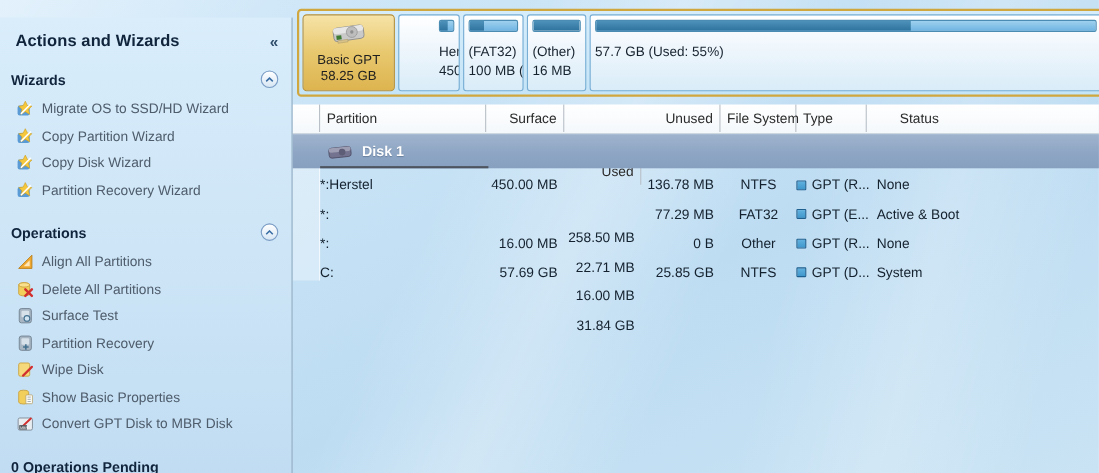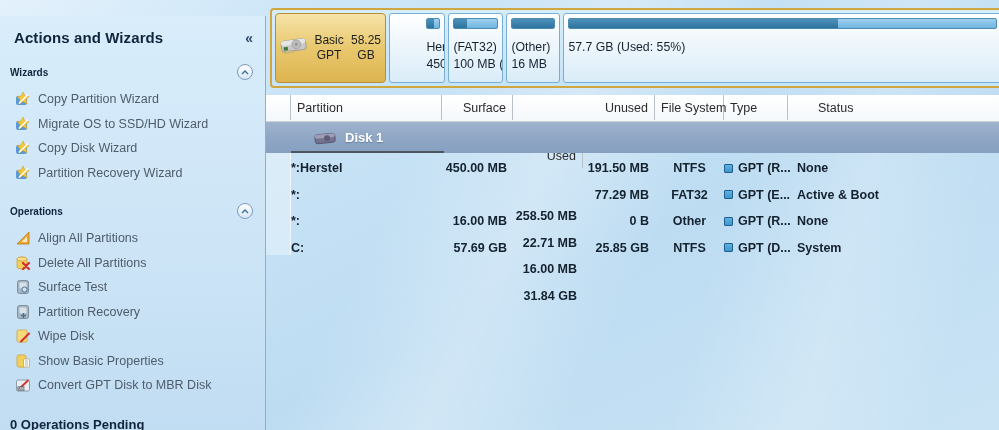--- a/index.html
+++ b/index.html
@@ -24,21 +24,21 @@
     background:linear-gradient(180deg,#d9edfb 0%,#cce4f6 55%,#c0dcf2 100%);
     border-right:1px solid #93adc2; z-index:2;
   }
   .sb-header{ display:flex; align-items:center; justify-content:space-between; padding:13px 12px 0 14px; }
   .sb-title{ font-size:15px; font-weight:bold; color:#10243c; letter-spacing:0.1px; }
   .collapse-btn{ font-size:14px; font-weight:bold; color:#2e4d6b; cursor:pointer; line-height:1; }
   .section-header{
     display:flex; align-items:center; justify-content:space-between;
     padding:0 12px 0 10px; margin-top:17px; height:18px;
   }
-  .section-label{ font-size:10px; font-weight:bold; color:#10243c; }
+  .section-label{ font-size:13px; font-weight:bold; color:#10243c; }
   .chev-circle{
     width:16px; height:16px; border-radius:50%;
     border:1px solid #7a9cc4; background:linear-gradient(180deg,#ffffff,#d7e6f4);
     display:flex; align-items:center; justify-content:center;
   }
   .chev-circle svg{ display:block; }
   .sb-items{ margin-top:6px; }
   .sb-item{
     display:flex; align-items:center; gap:7px;
     height:24.5px; padding-left:14px; cursor:pointer;
@@ -52,22 +52,22 @@
   .diskmap{
     position:absolute; left:4px; top:8px; right:-8px; height:80px;
     border:2px solid #d0a63e; border-radius:4px;
     background:linear-gradient(180deg,#d6edfb,#c4e4f7);
     display:flex; align-items:stretch; padding:3px; gap:3px;
   }
   .disk-badge{
     flex:0 0 84px; border:1px solid #b98f35; border-radius:4px;
     background:linear-gradient(180deg,#f6e3a7 0%,#ecCE7a 45%,#dfb956 100%);
     background:linear-gradient(180deg,#f6e3a7 0%,#e8c86e 50%,#ddb44f 100%);
-    display:flex; align-items:center; justify-content:flex-end;
-    padding:4px 2px 5px; cursor:pointer;text-align:center;
+    display:flex; flex-direction:column; align-items:center; justify-content:flex-end;
+    padding:4px 2px 5px; cursor:pointer;
   }
   .disk-badge .hdd{ margin-bottom:3px; }
   .badge-line{ font-size:12px; color:#1e1e1e; line-height:1.25; }
   .pblock{
     border:1px solid #79aed4; border-radius:3px;
     background:linear-gradient(180deg,#ffffff 0%,#eef6fc 45%,#d9ecf8 100%);
     padding:4px 4px 3px; overflow:hidden; cursor:pointer;
     display:flex; flex-direction:column;
   }
   .pb-0{ flex:0 0 56px;padding-left:36px; } .pb-1{ flex:0 0 55px; } .pb-2{ flex:0 0 54px; } .pb-3{ flex:1 1 auto; }
@@ -94,29 +94,29 @@
   .th{
     position:absolute; top:0; height:25px; display:flex; align-items:center;
     font-size:12.5px; color:#2b2b2b; border-right:1px solid #b9c0c7;
     padding:0 6px; cursor:pointer; white-space:nowrap;
   }
   .th.num{ justify-content:flex-end; }
   .th.col-status{ border-right:none;margin-left:24px; }
   .group-row{
     position:relative; height:31px;
     background:linear-gradient(180deg,#9fb3cd 0%,#8ea6c4 55%,#87a0c0 100%);
-    display:flex; align-items:center; gap:8px; padding-left:47px; cursor:pointer;
+    display:flex; align-items:center; gap:8px; padding-left:31px; cursor:pointer;
   }
   .group-row .glabel{ font-size:13px; font-weight:bold; color:#ffffff; text-shadow:0 1px 1px rgba(60,80,110,0.45); }
   .group-underline{ position:absolute; left:25px; bottom:0; width:153px; height:2px; background:#4e5560; }
   .gutter-shade{ position:absolute; left:0; top:27px; width:25px; height:133px; background:rgba(255,255,255,0.35); border-right:1px solid rgba(255,255,255,0.65); }
 
   .rows{ position:relative; margin-top:2px; }
   .prow{ position:relative; height:26.5px; cursor:pointer; }
-  .cell{ position:absolute; top:0; height:26.5px; display:flex; align-items:center; font-size:12.5px; color:#14212e; white-space:nowrap;font-weight:bold; }
+  .cell{ position:absolute; top:0; height:26.5px; display:flex; align-items:center; font-size:12.5px; color:#14212e; white-space:nowrap; }
   .cell.num{ justify-content:flex-end; padding-right:6px; }
   .cell.ctr{ justify-content:center; }
   .cell.col-status{ padding-left:9px; }
   .type-sq{
     width:9px; height:9px; flex:0 0 9px; margin-right:5px;
     background:linear-gradient(180deg,#5fb1de,#3f97cc); border:1.5px solid #1d5f8e; border-radius:1px;
   }
 </style>
 </head>
 <body>
@@ -137,31 +137,31 @@
   </div>
   <div class="sb-items">
     <div class="sb-item">
       <span class="ico">
           <svg width="16" height="16" viewBox="0 0 16 16">
             <rect x="1" y="5" width="11" height="9" rx="2" fill="#5b9bd5"></rect>
             <polygon points="8,1 10,5 14,5.5 11,8.5 12,13 8,10.5 4,13 5,8.5 2,5.5 6,5" fill="#f5c73d" stroke="#c99a1e" stroke-width="0.5"></polygon>
             <line x1="4" y1="12.5" x2="13" y2="3.5" stroke="#ffffff" stroke-width="1.4"></line>
           </svg>
         </span>
-      <span>Copy Partition Wizard</span>
+      <span>Migrate OS to SSD/HD Wizard</span>
     </div>
     <div class="sb-item">
       <span class="ico">
           <svg width="16" height="16" viewBox="0 0 16 16">
             <rect x="1" y="5" width="11" height="9" rx="2" fill="#5b9bd5"></rect>
             <polygon points="8,1 10,5 14,5.5 11,8.5 12,13 8,10.5 4,13 5,8.5 2,5.5 6,5" fill="#f5c73d" stroke="#c99a1e" stroke-width="0.5"></polygon>
             <line x1="4" y1="12.5" x2="13" y2="3.5" stroke="#ffffff" stroke-width="1.4"></line>
           </svg>
         </span>
-      <span>Migrate OS to SSD/HD Wizard</span>
+      <span>Copy Partition Wizard</span>
     </div>
     <div class="sb-item">
       <span class="ico">
           <svg width="16" height="16" viewBox="0 0 16 16">
             <rect x="1" y="5" width="11" height="9" rx="2" fill="#5b9bd5"></rect>
             <polygon points="8,1 10,5 14,5.5 11,8.5 12,13 8,10.5 4,13 5,8.5 2,5.5 6,5" fill="#f5c73d" stroke="#c99a1e" stroke-width="0.5"></polygon>
             <line x1="4" y1="12.5" x2="13" y2="3.5" stroke="#ffffff" stroke-width="1.4"></line>
           </svg>
         </span>
       <span>Copy Disk Wizard</span>
@@ -332,21 +332,21 @@
       </svg>
       <span class="glabel">Disk 1</span>
       <div class="group-underline"></div>
     </div>
 
     <div class="rows">
       <div class="prow">
         <div class="cell col-part">*:Herstel</div>
         <div class="cell num col-cap">450.00 MB</div>
         <div class="cell num col-used">258.50 MB</div>
-        <div class="cell num col-unused">191.50 MB</div>
+        <div class="cell num col-unused">136.78 MB</div>
         <div class="cell ctr col-fs">NTFS</div>
         <div class="cell col-type">
             <span class="type-sq"></span>
             <span>GPT (R...</span>
           </div>
         <div class="cell col-status">None</div>
       </div>
       <div class="prow">
         <div class="cell col-part">*:</div>
         <div class="cell num col-used">22.71 MB</div>

